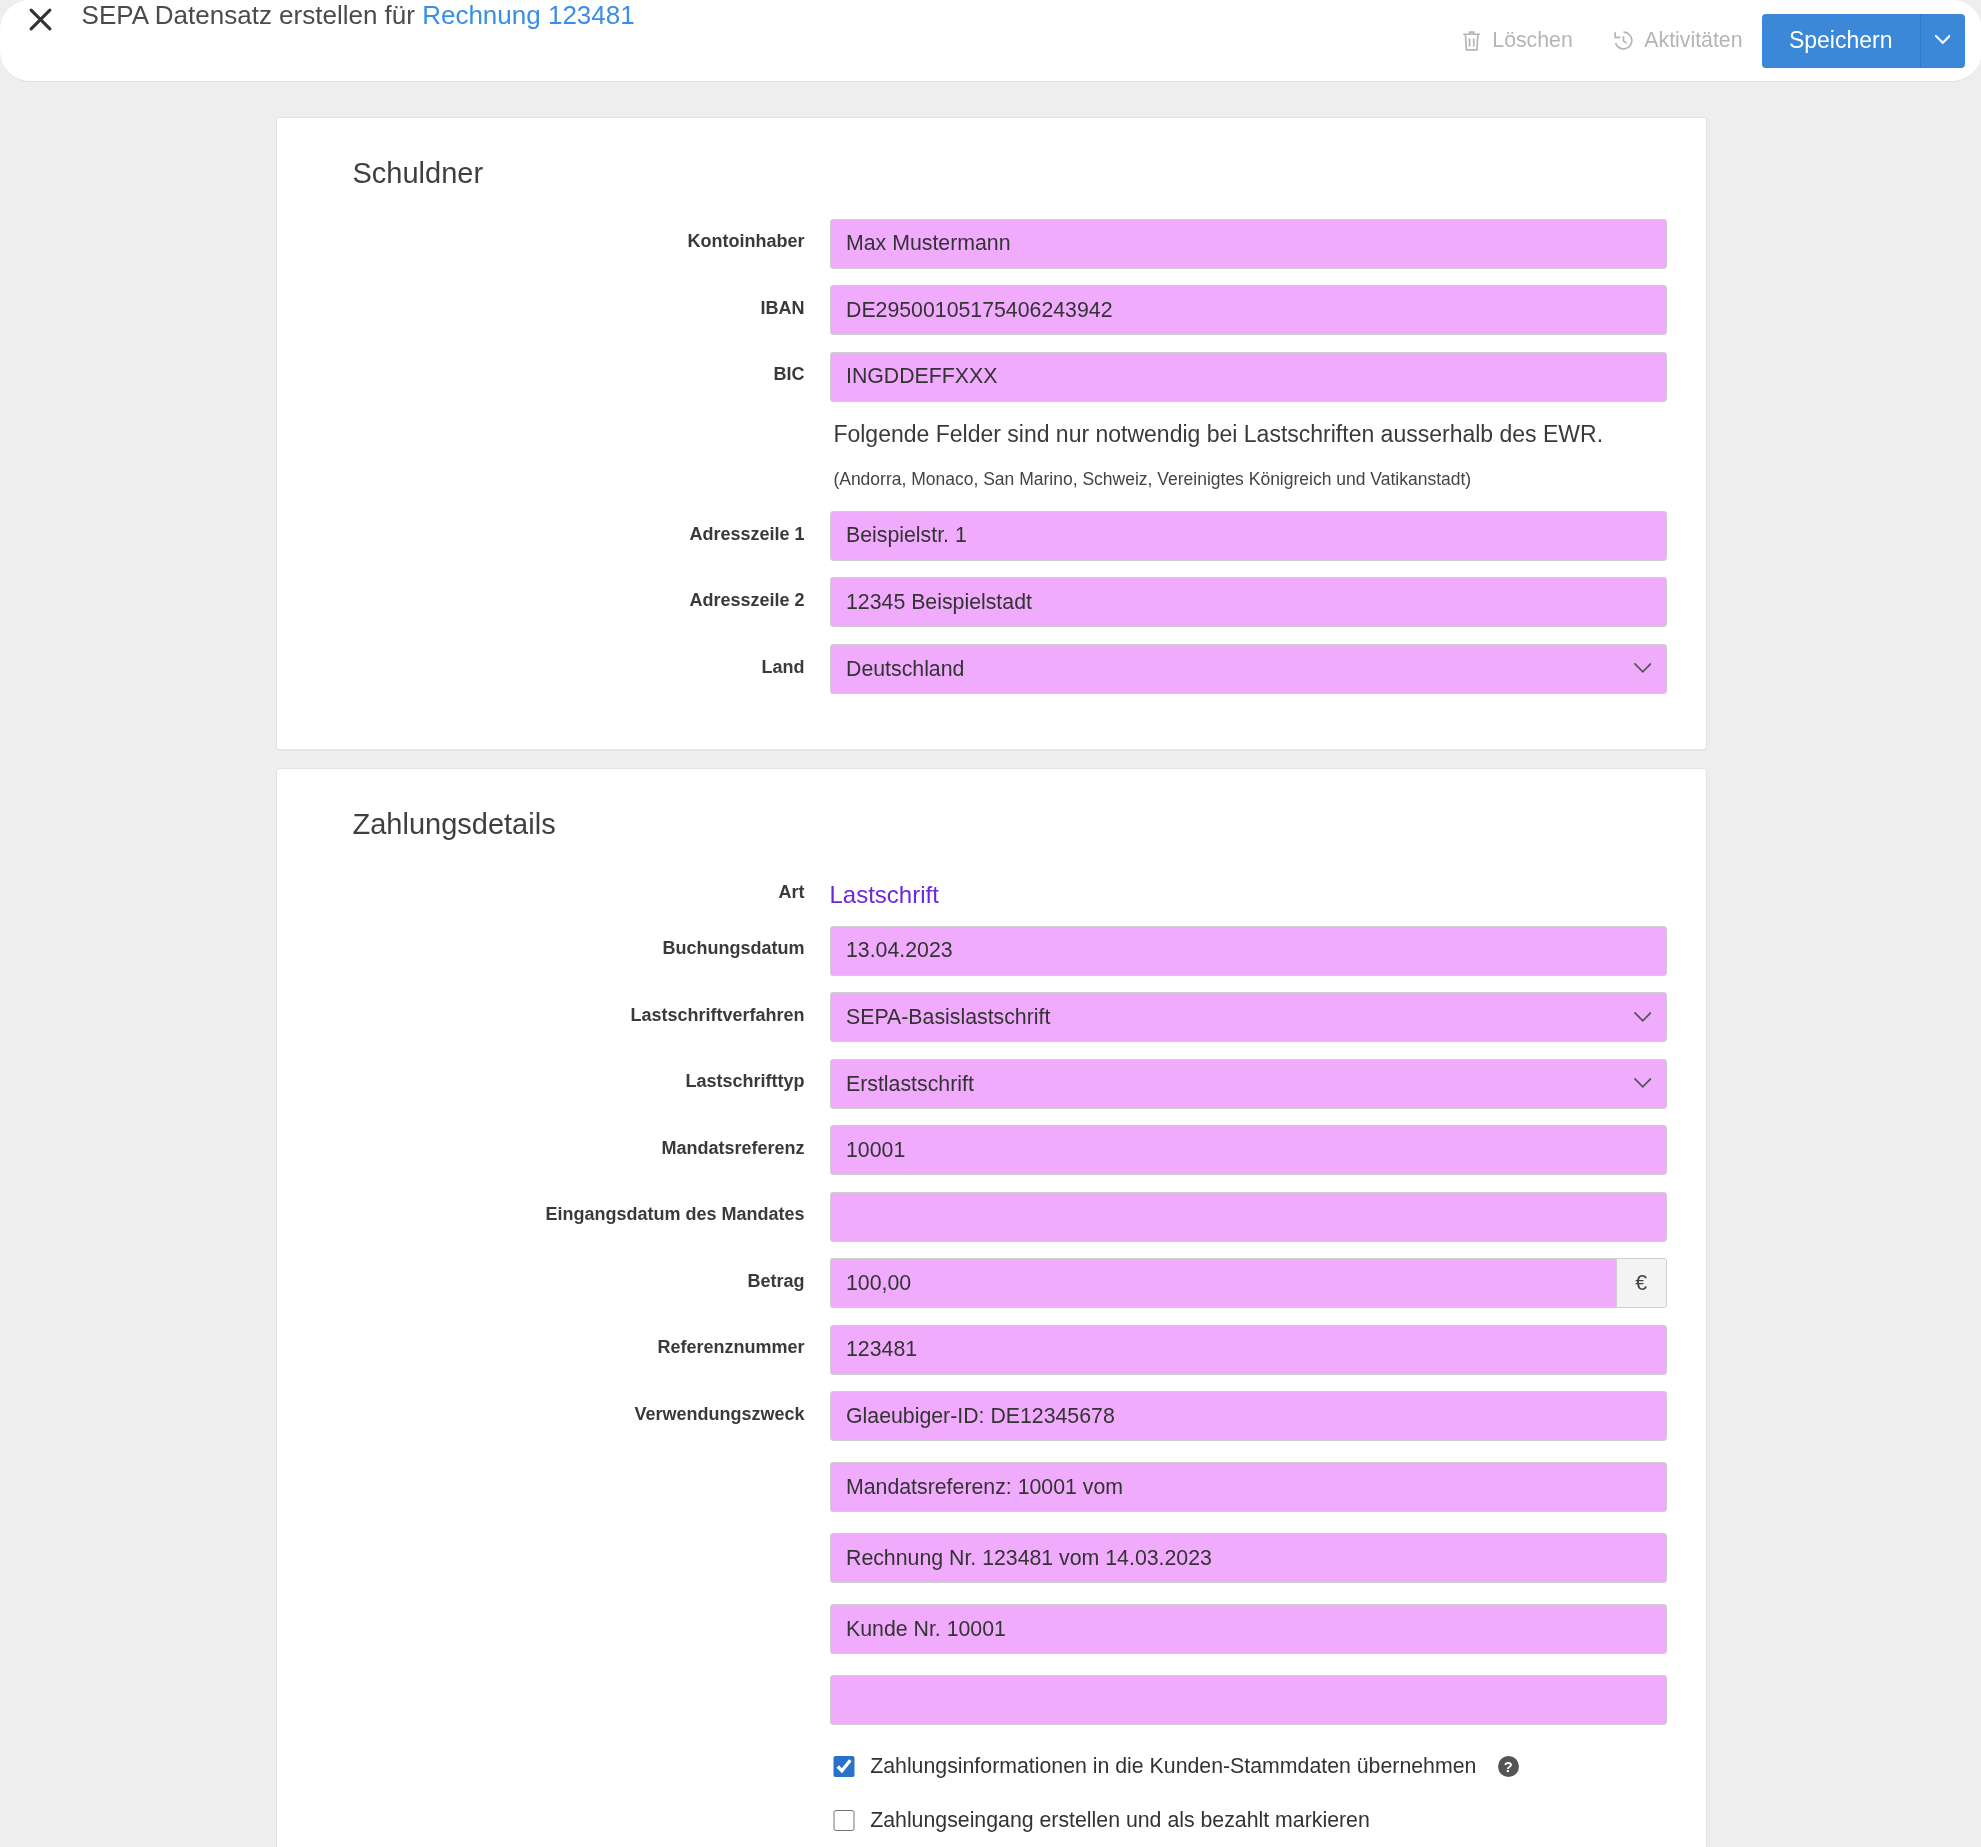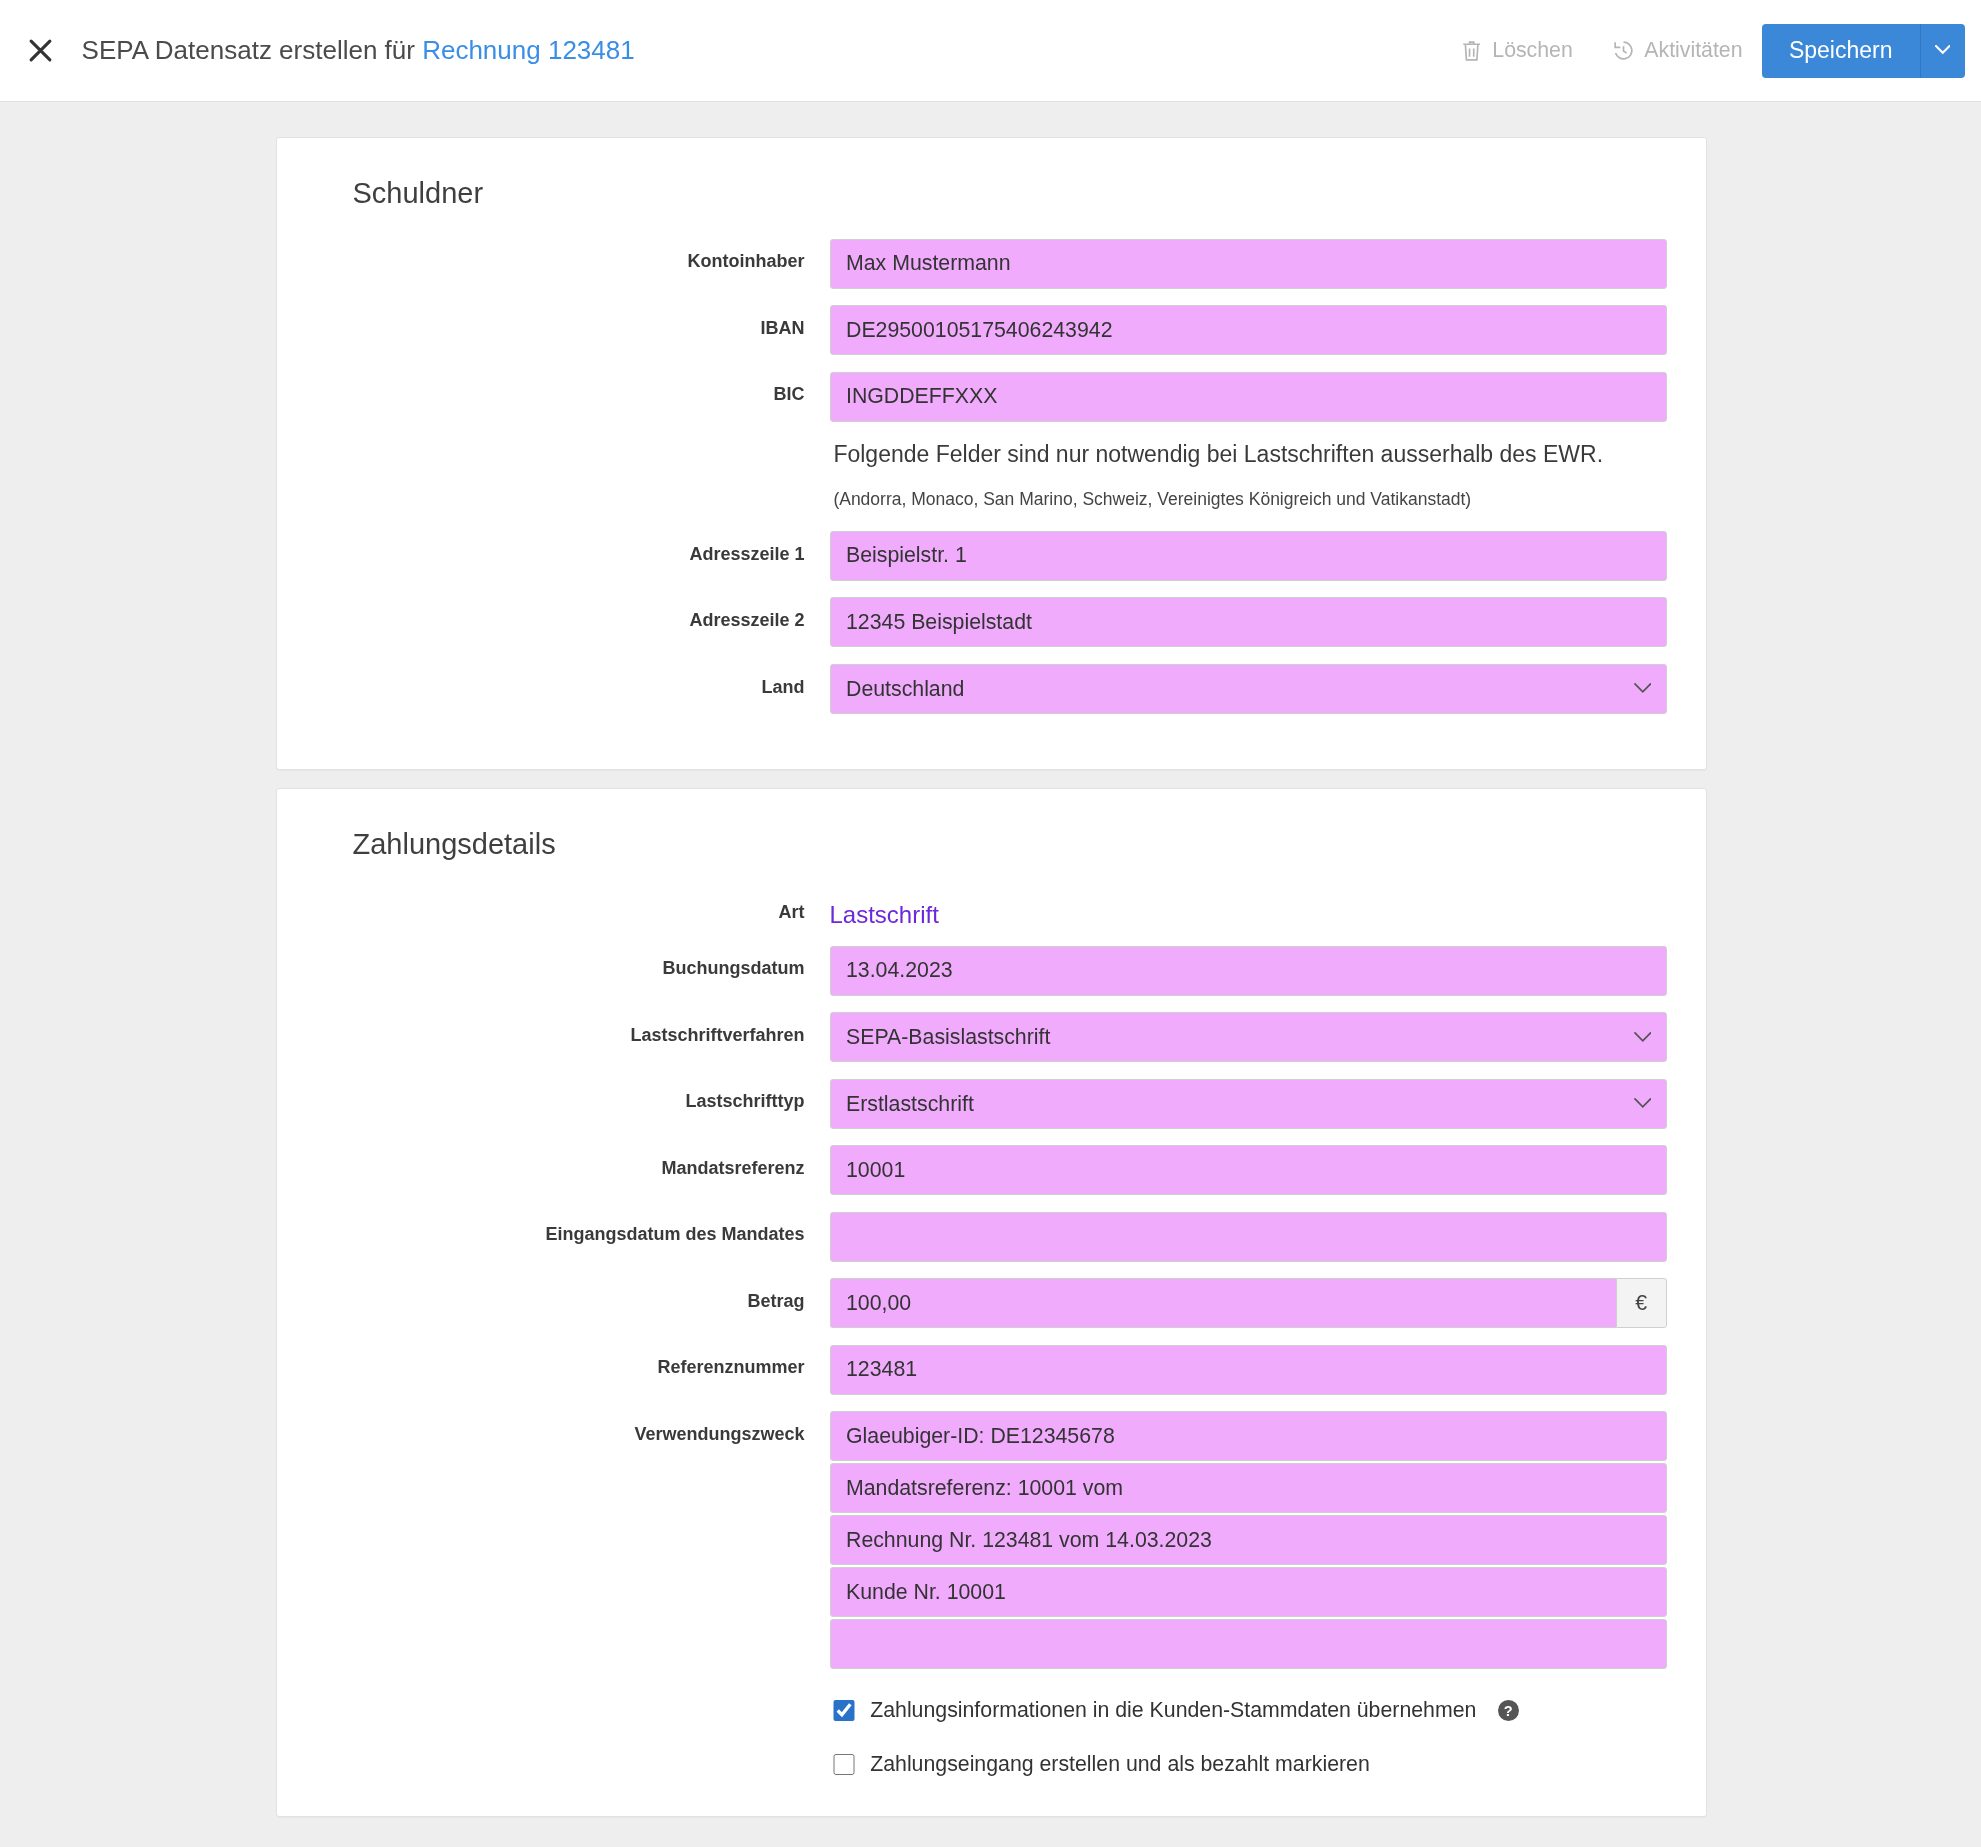--- a/index.html
+++ b/index.html
@@ -10,27 +10,27 @@
     font-family: "Liberation Sans", sans-serif;
     color: #333;
   }
   body {
     width: 1982px;
     min-height: 1848px;
   }
 
   
   .topbar {
-    height: 102px;
+    height: 82px;
     background: #ffffff;
     border-bottom: 1px solid #e0e0e0;
     display: flex;
-    align-items: center;
     padding: 0 17.5px 0 21.3px;
     position: relative;
+    border-radius: 30px;
   }
   .close-btn {
     width: 39px;
     height: 39px;
     display: flex;
     align-items: center;
     justify-content: center;
     cursor: pointer;
     flex: 0 0 auto;
   }
@@ -191,21 +191,21 @@
     border: 1px solid #cfcfcf;
     border-radius: 0 2.9px 2.9px 0;
     background: #f3f3f3;
     display: flex;
     align-items: center;
     justify-content: center;
     font-size: 21.3px;
     color: #444;
   }
 
-  .multi-line .inp { margin-bottom: 2px; }
+  .multi-line .inp { margin-bottom: 21px; }
   .multi-line .inp:last-child { margin-bottom: 0; }
 
   .check-row {
     display: flex;
     align-items: center;
     margin-left: 514px;
     padding-left: 3.9px;
     margin-top: 29px;
     gap: 15.5px;
   }

